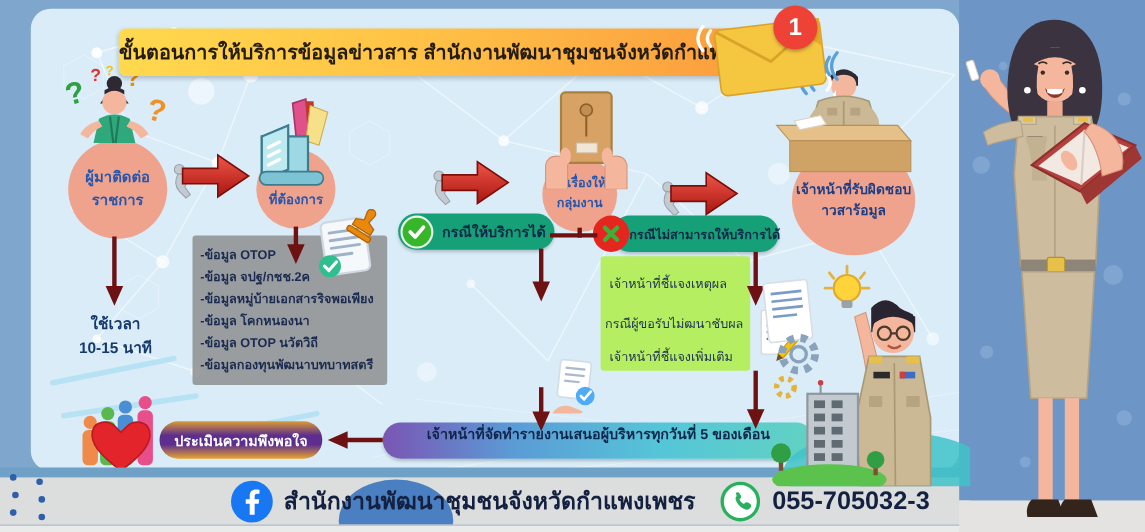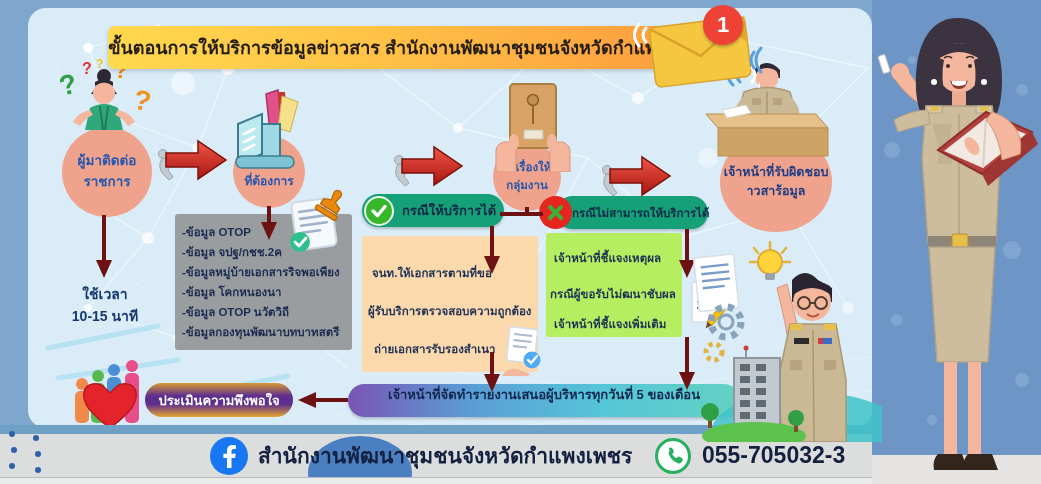--- a/index.html
+++ b/index.html
@@ -16,21 +16,21 @@
   .c-blue{color:#2456ae;}
   .c-navy{color:#1d3d85;}
   .duration{color:#173a6e;font-weight:bold;font-size:14px;text-align:center;line-height:1.6;}
   .graybox{left:175px;top:214px;width:177px;height:136px;background:rgba(148,150,152,.92);
       border-radius:3px;padding:8px 0 0 7px;box-sizing:border-box;}
   .graybox div{font-size:11.5px;font-weight:bold;color:#1b2a4f;line-height:20px;white-space:nowrap;}
   .banner{height:33px;border-radius:17px;background:#16a077;display:flex;align-items:center;
       font-weight:bold;color:#0d2747;box-shadow:0 2px 3px rgba(0,0,0,.2);}
   .badge-circ{border-radius:50%;display:flex;align-items:center;justify-content:center;}
   .peachbox{left:362px;top:236px;width:176px;height:136px;background:#fcd9ad;border-radius:3px;}
-  .peachbox div,.greenbox div{font-size:11.5px;font-weight:bold;color:#1c2f55;white-space:nowrap;position:absolute;}
+  .peachbox div,.greenbox div{font-size:11.5px;font-weight:normal;color:#1c2f55;white-space:nowrap;position:absolute;}
   .greenbox{left:546px;top:233px;width:136px;height:104px;background:#b6ee61;border-radius:3px;}
   .tealbar{left:348px;top:384px;width:392px;height:33px;border-radius:17px;
       background:linear-gradient(90deg,#7a55b4,#5b9bd5 30%,#55c6d8 65%,#62d2c2);
       display:flex;align-items:flex-start;justify-content:center;font-size:13px;font-weight:bold;color:#10264d;
       box-shadow:0 2px 3px rgba(0,0,0,.2);}
   .evalpill{left:145px;top:383px;width:148px;height:34px;border-radius:17px;
       background:linear-gradient(180deg,#d99a33,#5d2e8e 38%,#5d2e8e 62%,#e8a52f);
       display:flex;align-items:center;justify-content:center;font-size:13px;font-weight:bold;color:#fff;}
   .footer-strip{left:0;top:425px;width:882px;height:9px;background:#6fa0c6;}
   .footer-bar{left:0;top:434px;width:882px;height:43px;background:#dcdddd;overflow:hidden;}
@@ -122,25 +122,20 @@
 
   <div class="abs graybox">
     <div>-ข้อมูล OTOP</div>
     <div>-ข้อมูล จปฐ/กชช.2ค</div>
     <div>-ข้อมูลหมู่บ้ายเอกสารริจพอเพียง</div>
     <div>-ข้อมูล โคกหนองนา</div>
     <div>-ข้อมูล OTOP นวัตวิถี</div>
     <div>-ข้อมูลกองทุนพัฒนาบทบาทสตรี</div>
   </div>
 
-  <div class="abs peachbox">
-    <div style="left:10px;top:28px;">จนท.ให้เอกสารตามที่ขอ</div>
-    <div style="left:6px;top:66px;">ผู้รับบริการตรวจสอบความถูกต้อง</div>
-    <div style="left:12px;top:104px;">ถ่ายเอกสารรับรองสำเนา</div>
-  </div>
 
   <div class="abs greenbox">
     <div style="left:8px;top:16px;">เจ้าหน้าที่ชี้แจงเหตุผล</div>
     <div style="left:4px;top:52px;">กรณีผู้ขอรับไม่ฒนาชับผล</div>
     <div style="left:8px;top:82px;">เจ้าหน้าที่ชี้แจงเพิ่มเติม</div>
   </div>
 
   <div class="abs banner" style="left:362px;top:194px;width:142px;font-size:13px;">
     <span class="badge-circ" style="width:30px;height:30px;background:#35b729;margin-left:2px;border:2px solid #e8f6ea;box-sizing:border-box;">
       <svg width="18" height="18" viewBox="0 0 18 18">

